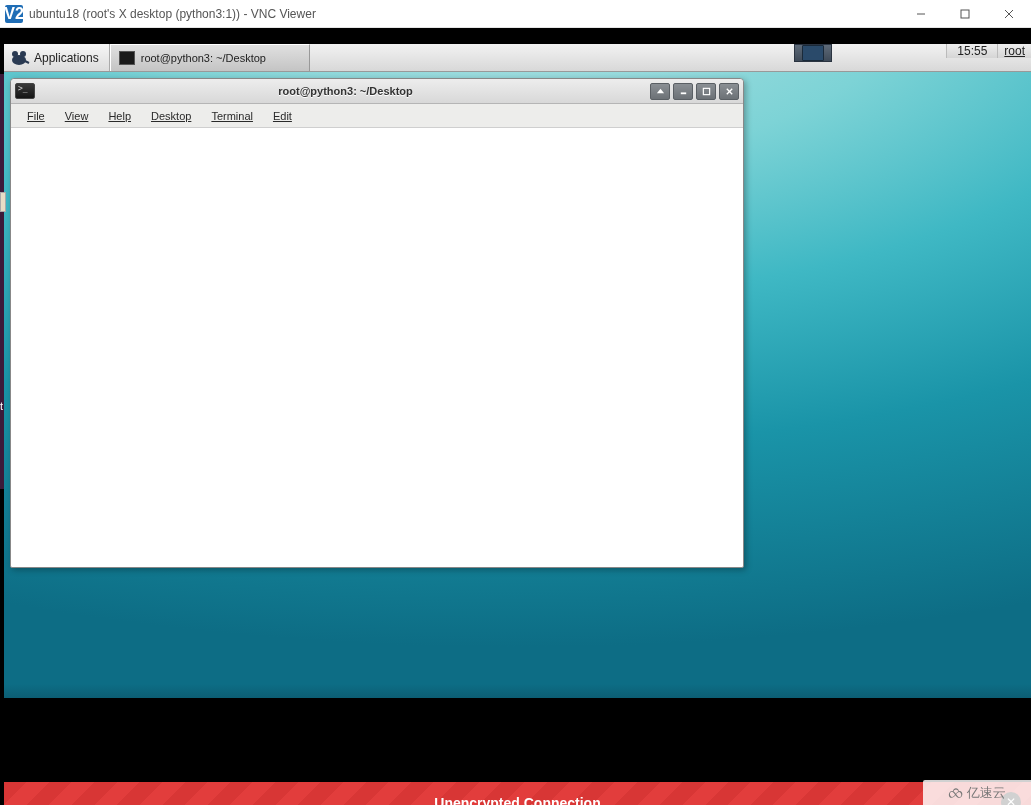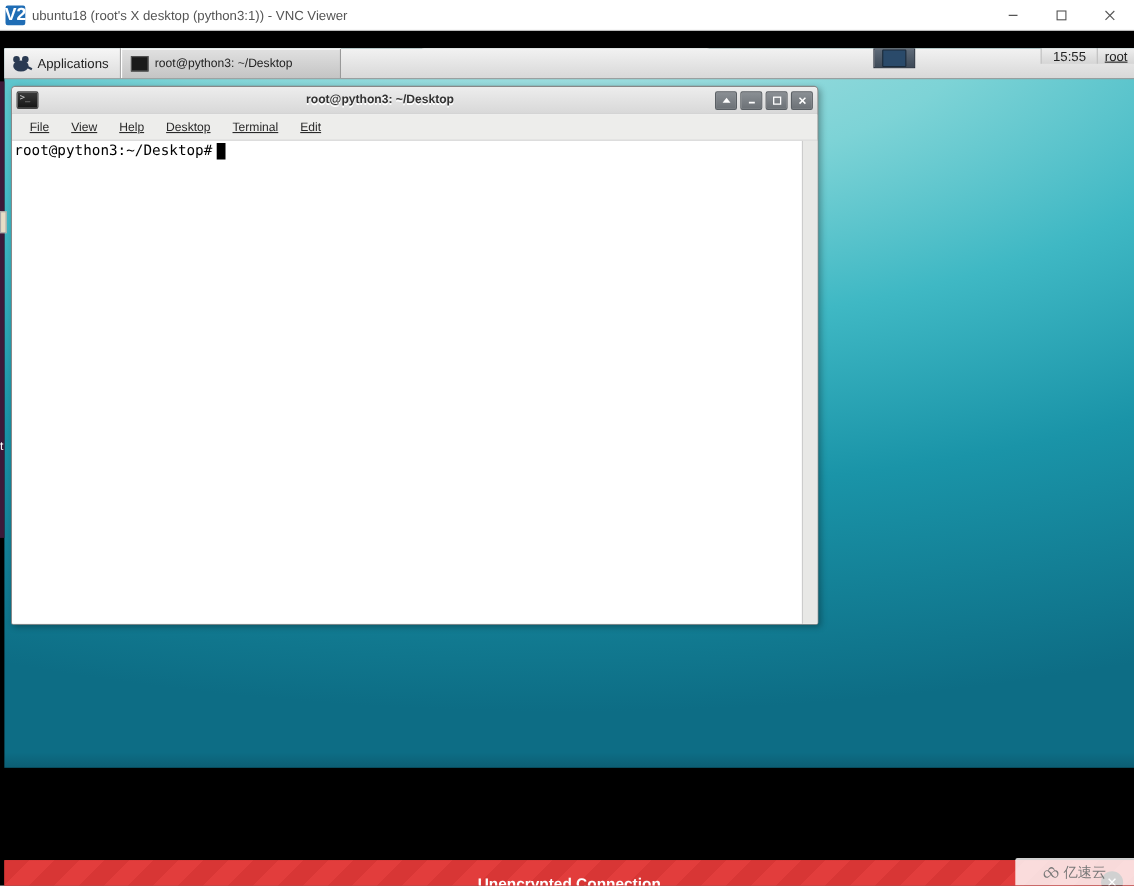--- a/index.html
+++ b/index.html
@@ -326,24 +326,20 @@
         </div>
       </div>
       <div class="term-menubar">
         <span class="term-menu-item">File</span>
         <span class="term-menu-item">View</span>
         <span class="term-menu-item">Help</span>
         <span class="term-menu-item">Desktop</span>
         <span class="term-menu-item">Terminal</span>
         <span class="term-menu-item">Edit</span>
       </div>
-      <div class="term-body">
-        <div class="term-content"><span>root@python3:~/Desktop#</span><span class="cursor-block"></span></div>
-        <div class="term-scroll"></div>
-      </div>
     </div>
 
     <div class="desk-shadow"></div>
     <div class="desk-black-left"></div>
   </div>
 
   <div class="black-band"></div>
 
   <div class="red-banner">
     <span class="banner-text">Unencrypted Connection</span>

